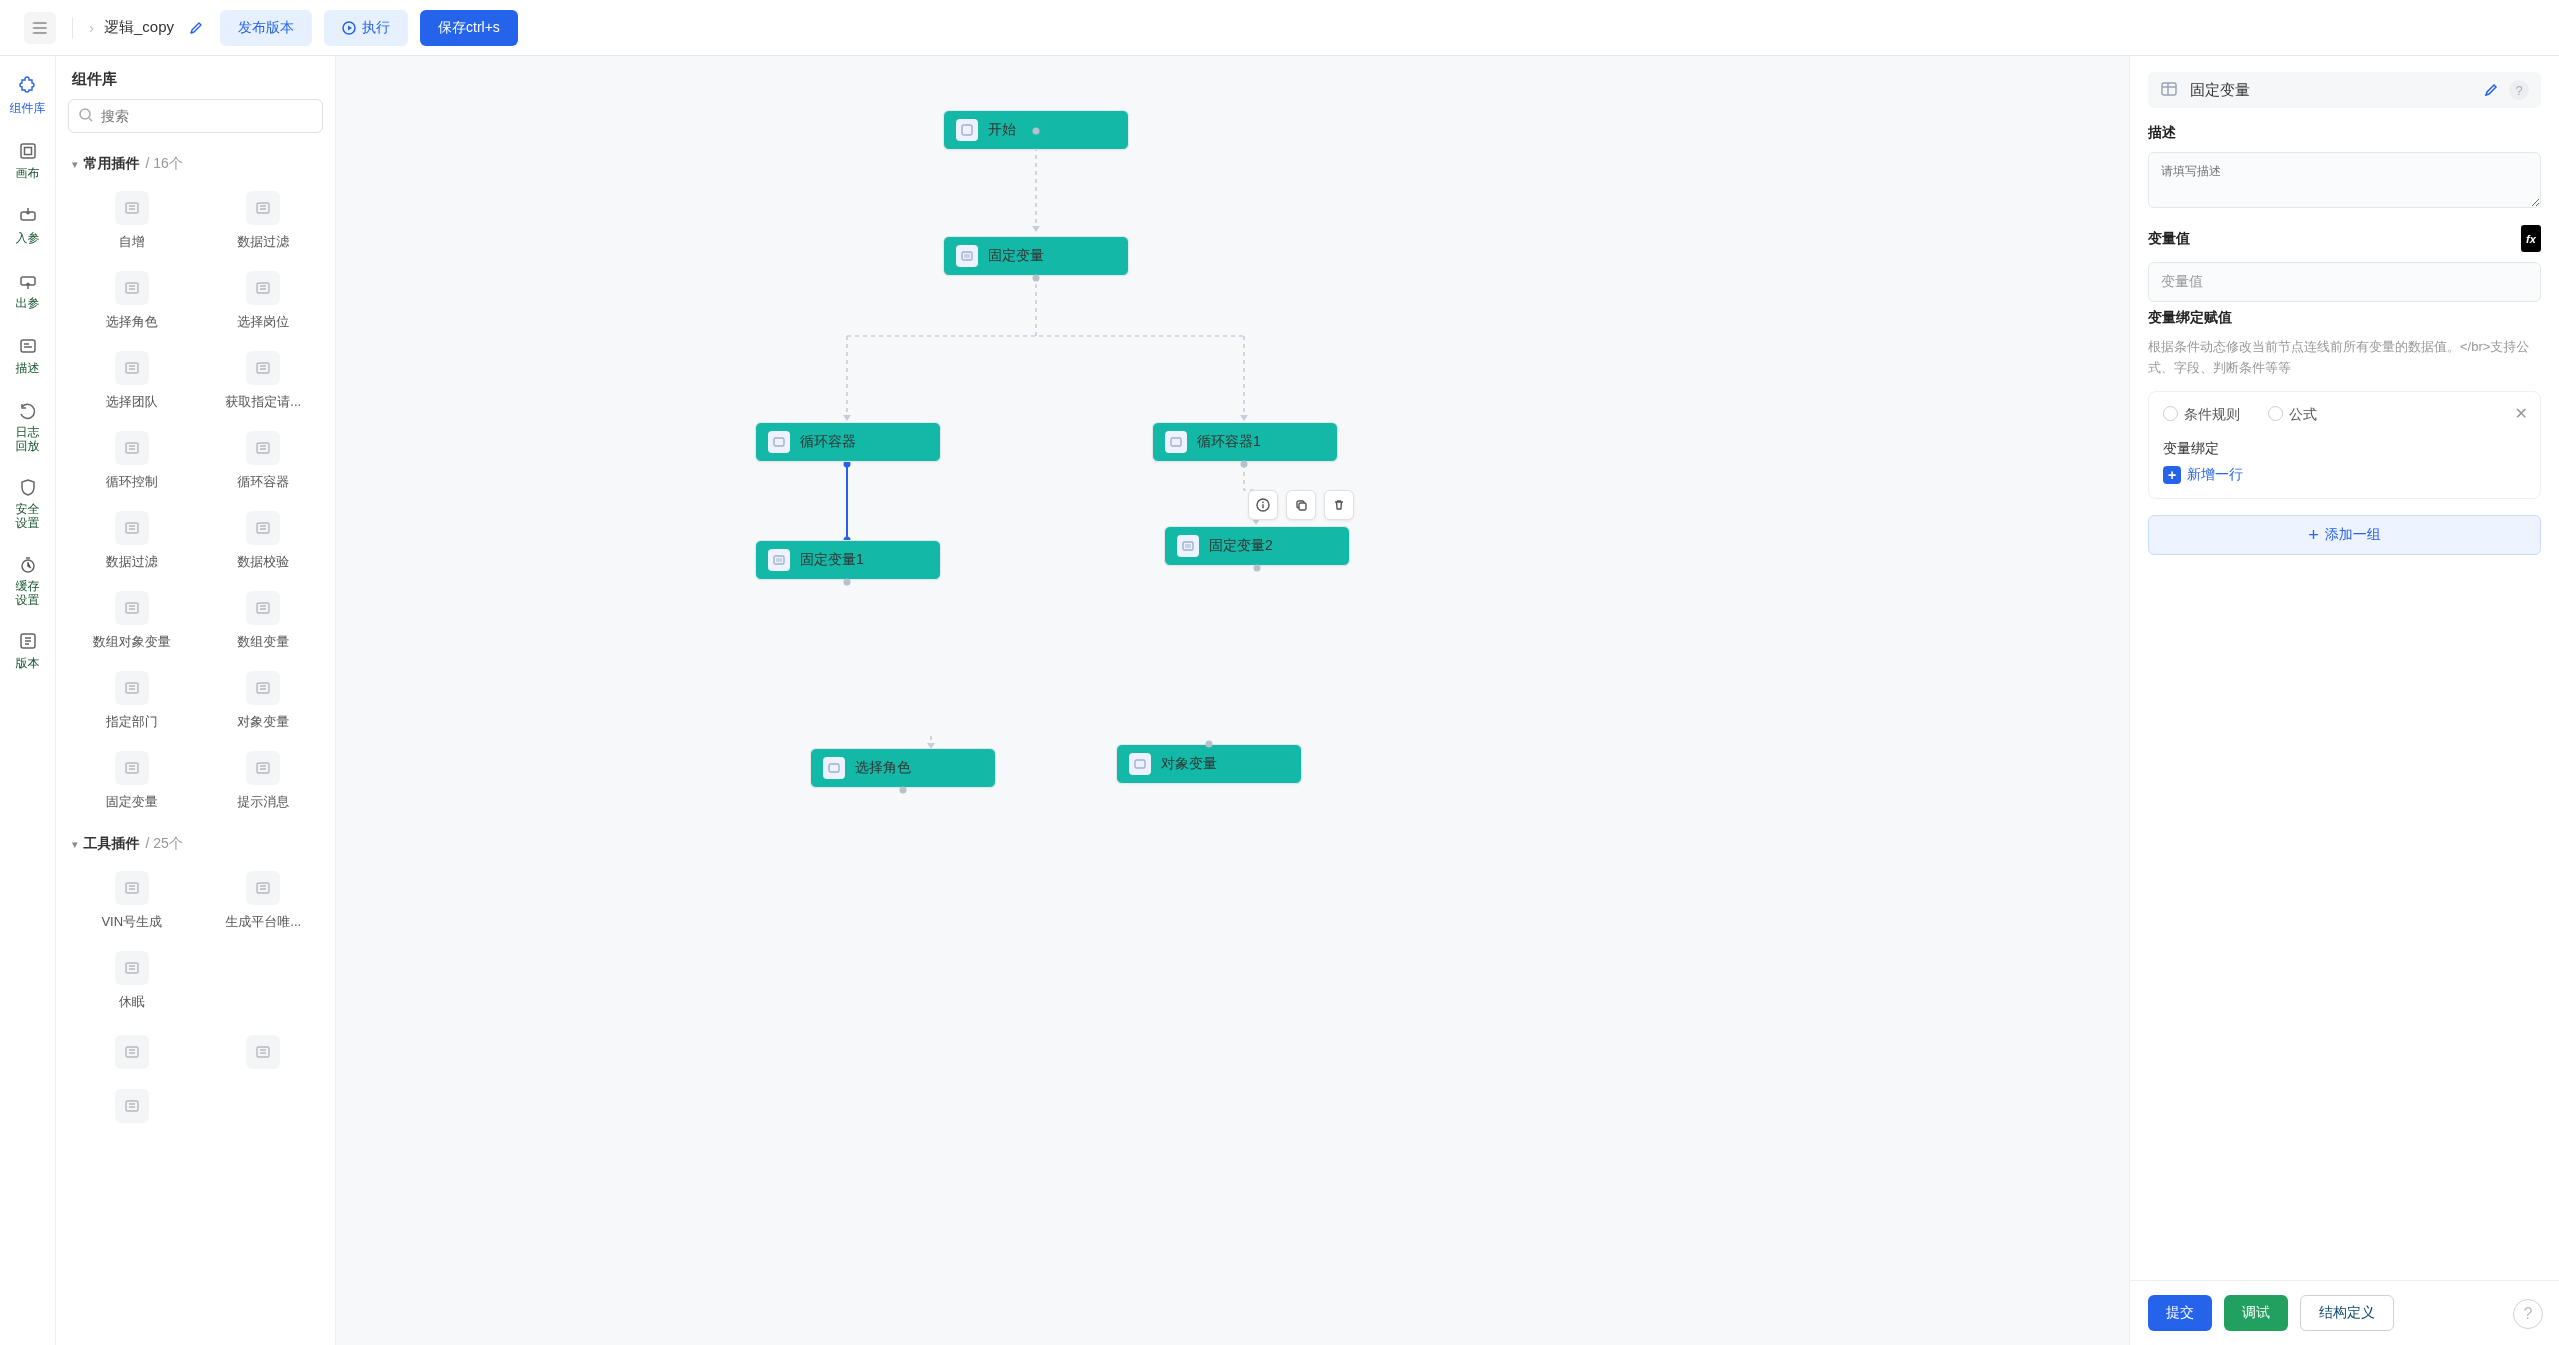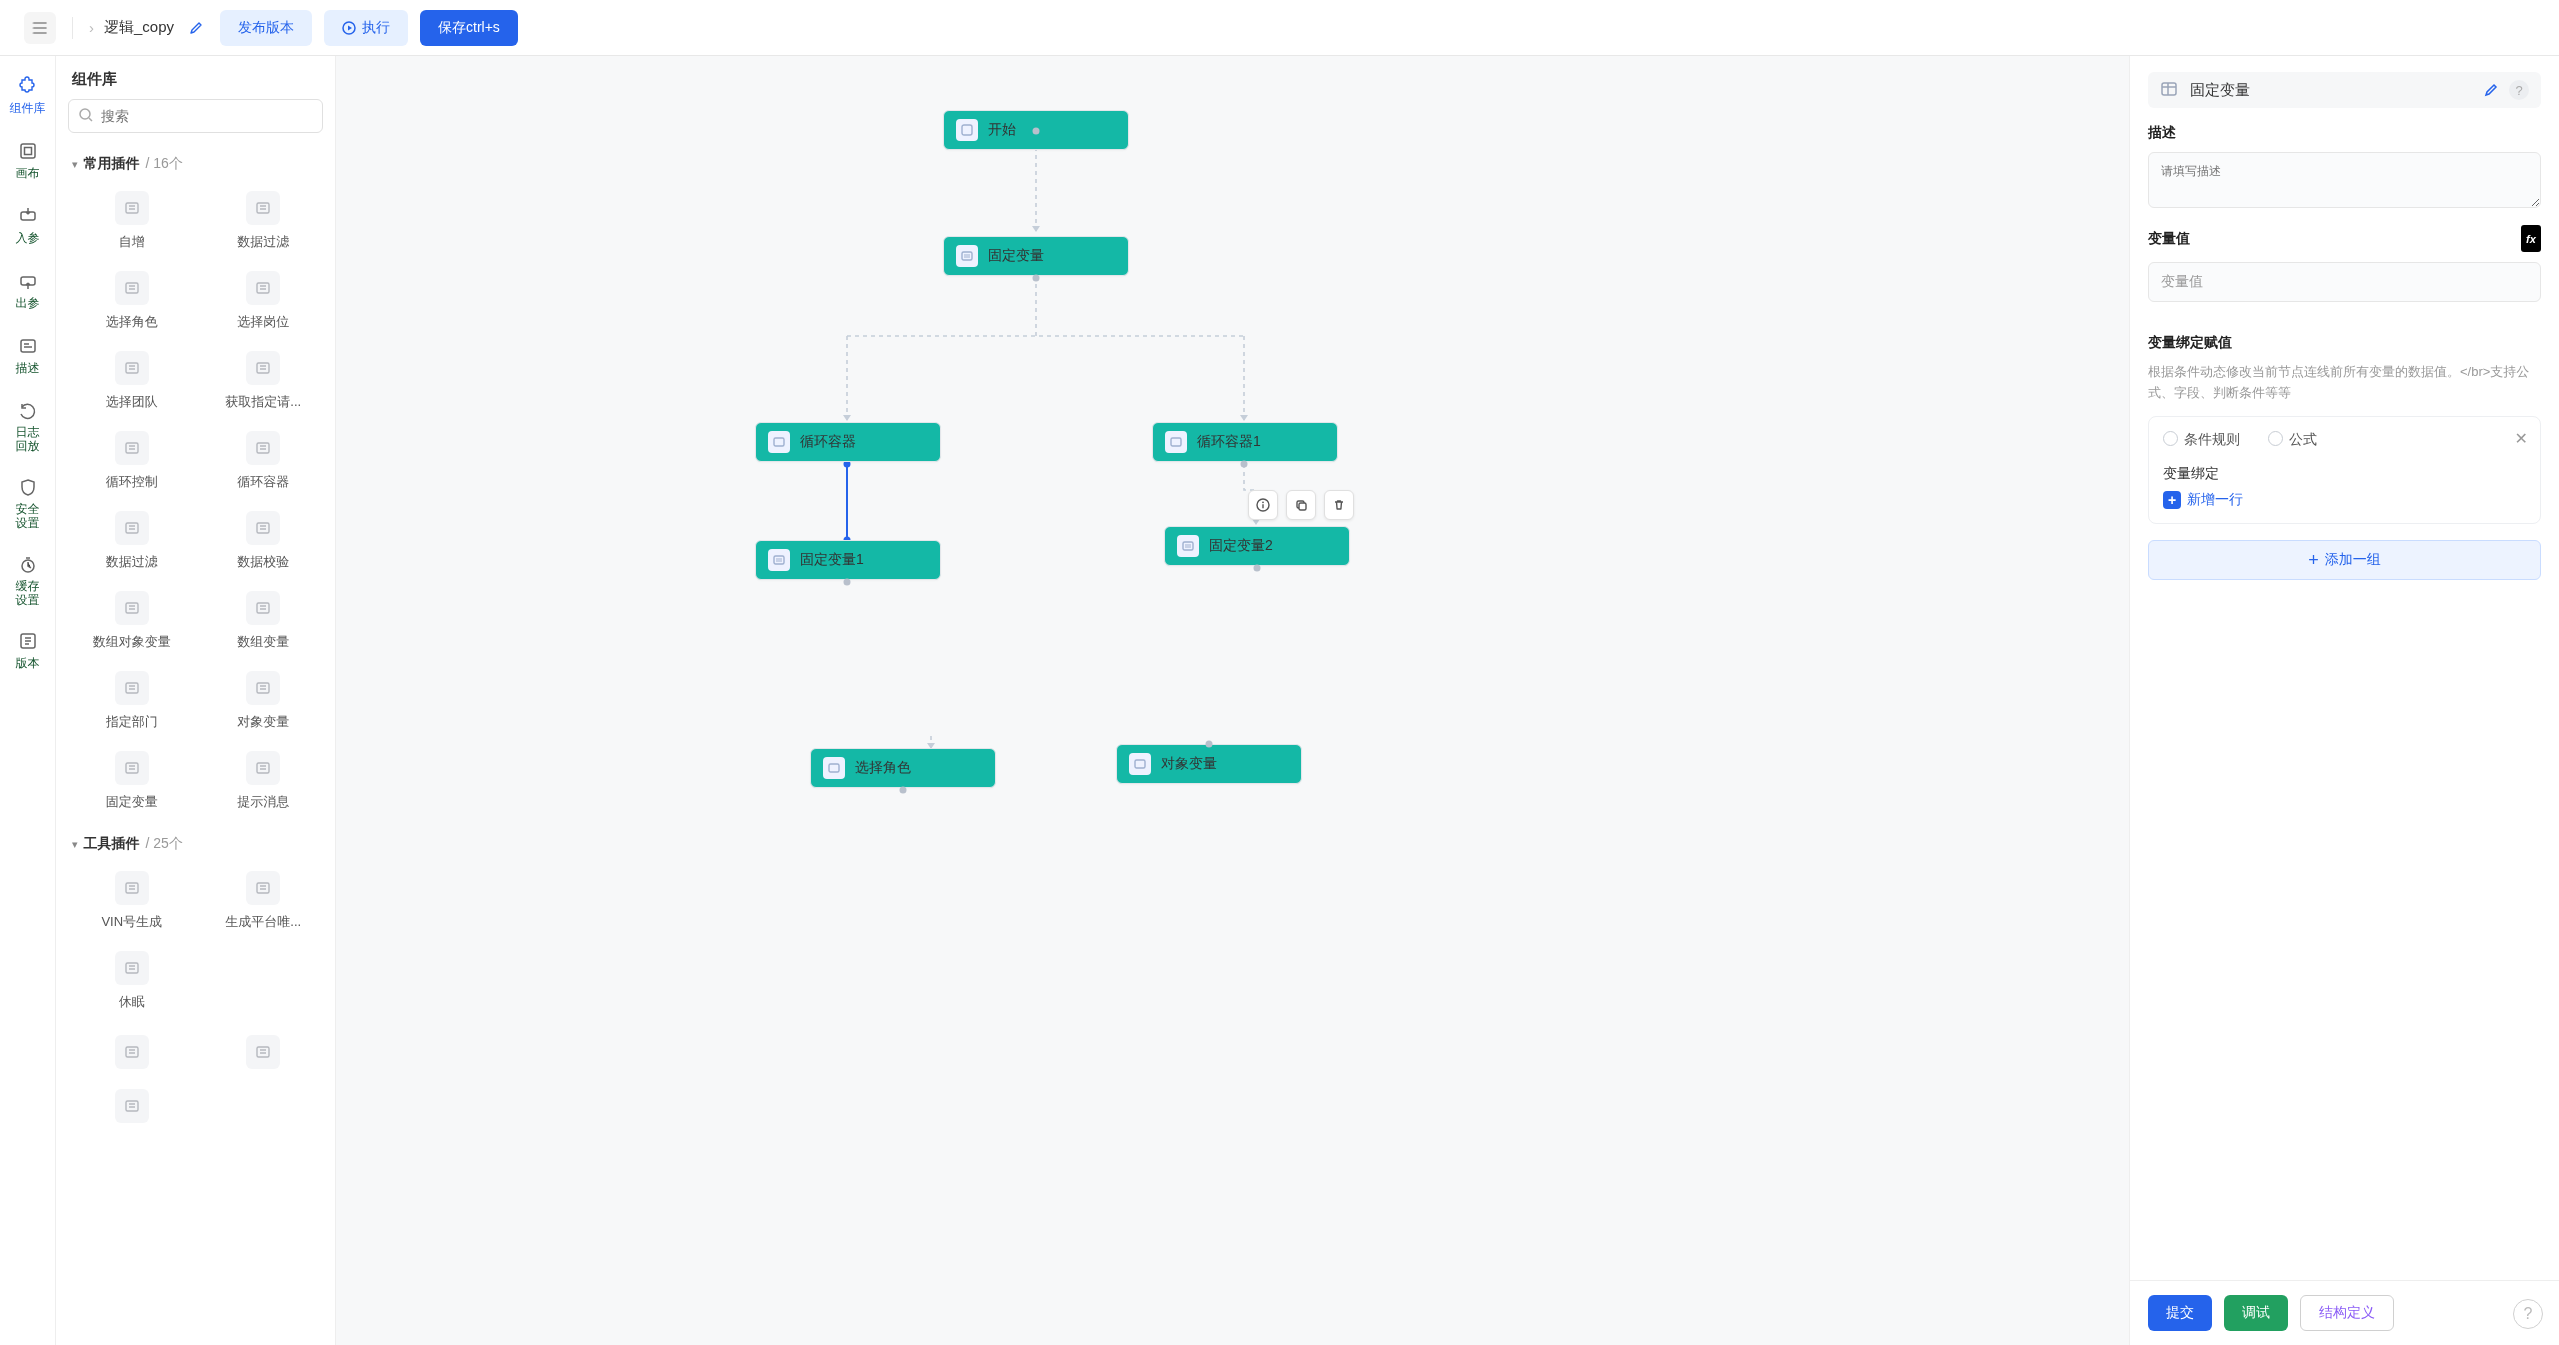--- a/index.html
+++ b/index.html
@@ -14,21 +14,21 @@
 .breadcrumb { display: flex; align-items: center; gap: 10px; color: #333; font-size: 15px; }
 .breadcrumb .chev { color: #bbb; }
 .edit-icon { color: #3b82f6; cursor: pointer; margin-left: 4px; }
 .tb-center { flex: 1; display: flex; justify-content: center; gap: 48px; }
 .tab { display: flex; align-items: center; gap: 8px; height: 56px; border-bottom: 2px solid transparent; cursor: pointer; color: #555; font-size: 15px; }
 .tab.active { color: #2563eb; border-bottom-color: #2563eb; }
 .tb-right { display: flex; gap: 12px; }
 .btn { height: 36px; padding: 0 18px; border-radius: 6px; border: none; cursor: pointer; font-size: 14px; display: inline-flex; align-items: center; gap: 6px; }
 .btn-light-blue { background: #e6f0ff; color: #2563eb; }
 .btn-primary { background: #2563eb; color: #fff; }
-.btn-outline { background: #fff; border: 1px solid #d0d0d0; color: #8b5cf6; }
+.btn-outline { background: #fff; border: 1px solid #d0d0d0; color: #0c4a6e; }
 .btn-green { background: #22a060; color: #fff; }
 
 
 .body { flex: 1; display: flex; min-height: 0; }
 
 
 .rail { width: 56px; border-right: 1px solid #eee; display: flex; flex-direction: column; align-items: center; padding-top: 12px; gap: 8px; }
 .rail-item { width: 48px; display: flex; flex-direction: column; align-items: center; gap: 4px; padding: 8px 0; cursor: pointer; border-radius: 6px; color: #14532d; font-size: 12px; }
 .rail-item.active { color: #2563eb; }
 .rail-item svg, .rail-item .ic { width: 20px; height: 20px; }
@@ -578,21 +578,21 @@
         <textarea class="textarea" placeholder="请填写描述" style=""></textarea>
 
         <div class="section-label">
           <span>变量值</span>
           <span class="fx-badge">fx</span>
         </div>
         <div class="input-like">
             <span>变量值</span>
           </div>
 
-        <div class="section-label" style="margin-top:32px">变量绑定赋值</div>
+        <div class="section-label" style="margin-top:7px">变量绑定赋值</div>
         <div class="hint">根据条件动态修改当前节点连线前所有变量的数据值。&lt;/br&gt;支持公式、字段、判断条件等等</div>
 
         <div class="card">
           <span class="close-x">✕</span>
           <div class="radio-row">
             <label><span class="radio"></span><span>条件规则</span></label>
             <label><span class="radio"></span><span>公式</span></label>
           </div>
           <div class="sub-label">变量绑定</div>
           <div class="add-line">

